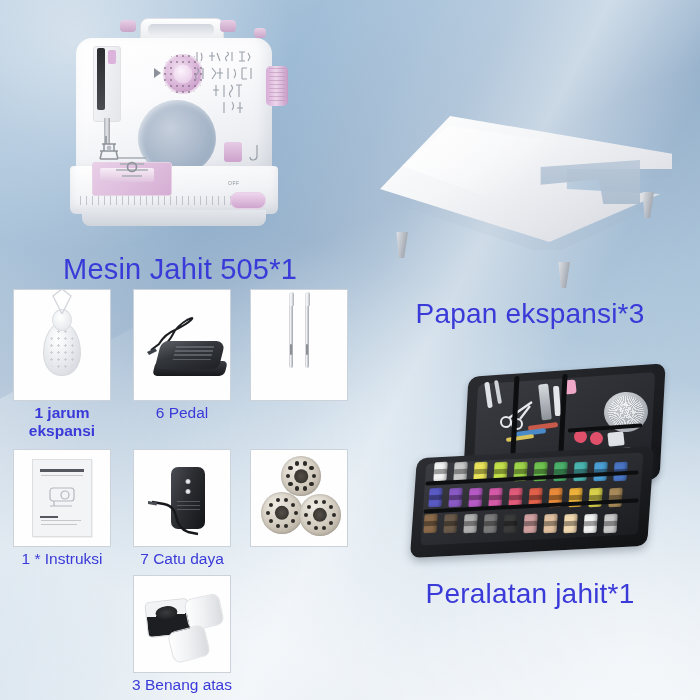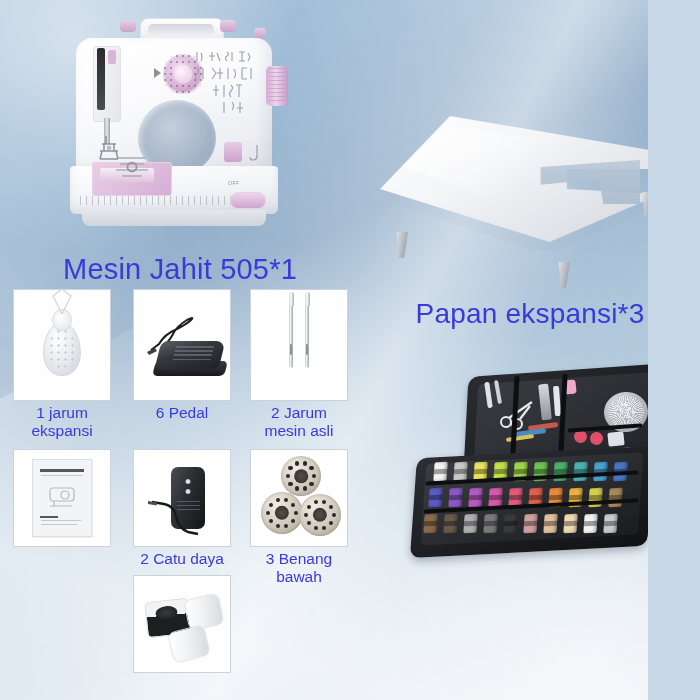--- a/index.html
+++ b/index.html
@@ -2,21 +2,21 @@
 <html><head>
 <meta charset="utf-8">
 <title>Product Accessories Montage</title>
 <style>
   html,body{margin:0;padding:0;}
   body{
     width:700px;height:700px;overflow:hidden;
     font-family:"Liberation Sans","DejaVu Sans",sans-serif;
     background:#c9d8e6;
   }
-  #stage{position:relative;width:648px;height:700px;overflow:hidden;}
+  #stage{position:relative;width:700px;height:700px;overflow:hidden;}
 
   
   .bg-base{position:absolute;inset:0;
     background:linear-gradient(155deg,#b4cade 0%,#9fbcd6 18%,#88a6c4 38%,#a8c2d8 58%,#c3d5e4 78%,#d7e2ec 100%);}
   .bg-diag1{position:absolute;inset:0;
     background:linear-gradient(118deg,rgba(255,255,255,0) 30%,rgba(255,255,255,.30) 48%,rgba(255,255,255,.55) 57%,rgba(255,255,255,.10) 70%,rgba(255,255,255,0) 85%);}
   .bg-diag2{position:absolute;inset:0;
     background:linear-gradient(200deg,rgba(255,255,255,0) 40%,rgba(255,255,255,.38) 66%,rgba(255,255,255,.62) 84%,rgba(255,255,255,.45) 100%);}
   .bg-corner-lt{position:absolute;left:-40px;top:-60px;width:330px;height:330px;
     background:radial-gradient(circle at 35% 30%,rgba(255,255,255,.50),rgba(255,255,255,0) 68%);}
@@ -356,35 +356,36 @@
         <div class="sp" style="background: linear-gradient(rgb(240, 216, 176), rgb(240, 216, 176)); left: 156px; top: 148px; transform: skewX(-7deg) rotate(-3deg); box-shadow: rgba(0, 0, 0, 0.28) -2px 0px 3px inset;"></div>
         <div class="sp" style="background: linear-gradient(rgb(242, 242, 242), rgb(242, 242, 242)); left: 176px; top: 148px; transform: skewX(-7deg) rotate(-3deg); box-shadow: rgba(0, 0, 0, 0.28) -2px 0px 3px inset;"></div>
         <div class="sp" style="background: linear-gradient(rgb(201, 201, 201), rgb(201, 201, 201)); left: 196px; top: 148px; transform: skewX(-7deg) rotate(-3deg); box-shadow: rgba(0, 0, 0, 0.28) -2px 0px 3px inset;"></div>
       </div>
     <div class="kit-strap" style="left:18px;top:110px;width:212px;height:4px;transform:skewX(-7deg) rotate(-3deg);"></div>
     <div class="kit-strap" style="left:16px;top:138px;width:214px;height:4px;transform:skewX(-7deg) rotate(-3deg);"></div>
   </div>
 
   <div class="cap" id="cap-machine" style="top:253px;">Mesin Jahit 505*1</div>
   <div class="cap" id="cap-board">Papan ekspansi*3</div>
+  <div class="cap" id="cap-kit">Peralatan jahit*1</div>
 
   <div class="card" style="left:13px;top:289px;width:98px;height:112px;">
     <div class="card-art">
       <div class="ctr" style="margin-top:4px;">
         <div class="thr-body">
           <div class="thr-dots"></div>
           <div class="thr-neck"></div>
           <svg class="thr-hook" width="26" height="26" viewBox="0 0 26 26">
             <path d="M13 26 L4 8 L13 1 L22 8 Z" fill="none" stroke="#d4d7dc" stroke-width="1.4"></path>
           </svg>
         </div>
       </div>
     </div>
   </div>
-  <div class="thumb-label" style="left:8px;top:404px;width:108px;">
+  <div class="thumb-label" style="left:8px;top:404px;width:108px;font-weight:bold;">
     <div>1 jarum</div>
     <div>ekspansi</div>
   </div>
 
   <div class="card" style="left:133px;top:289px;width:98px;height:112px;">
     <div class="card-art">
       <div class="ctr">
         <svg width="78" height="62" viewBox="0 0 78 62" style="position:absolute;left:-39px;top:-31px;">
           <path d="M8 36 L16 30 Q22 20 32 16 Q44 10 48 6 Q52 2 44 6 Q34 12 30 20 Q26 28 20 32" stroke="#1d1e21" stroke-width="2" fill="none"></path>
           <path d="M4 38 l8 -4 l2 3 l-8 4 z" fill="#3c4047"></path>
@@ -403,24 +404,20 @@
 
   <div class="card" style="left:250px;top:289px;width:98px;height:112px;">
     <div class="card-art">
       <div class="needle" style="left:38px;">
           <div class="needle-eye"></div>
         </div>
       <div class="needle" style="left:54px;">
           <div class="needle-eye"></div>
         </div>
     </div>
-  </div>
-  <div class="thumb-label" style="left:246px;top:404px;width:106px;">
-    <div>2 Jarum</div>
-    <div>mesin asli</div>
   </div>
 
   <div class="card" style="left:13px;top:449px;width:98px;height:98px;">
     <div class="card-art">
       <div class="ctr">
         <div class="book">
           <div class="book-bar" style="top:9px;width:44px;"></div>
           <div class="book-line" style="top:15px;width:42px;"></div>
           <svg class="book-mini" viewBox="0 0 30 26">
             <rect x="3" y="4" width="24" height="13" rx="3" fill="none" stroke="#b4b8bf" stroke-width="1.2"></rect>
@@ -428,41 +425,42 @@
             <path d="M7 17 v5 M3 22 h22" stroke="#b4b8bf" stroke-width="1.2"></path>
           </svg>
           <div class="book-bar" style="top:56px;width:18px;height:2px;"></div>
           <div class="book-line" style="top:60px;width:40px;"></div>
           <div class="book-line" style="top:64px;width:36px;"></div>
         </div>
       </div>
     </div>
   </div>
   <div class="thumb-label" style="left:2px;top:550px;width:120px;">
+    <div>1 * Instruksi</div>
   </div>
 
   <div class="card" style="left:133px;top:449px;width:98px;height:98px;">
     <div class="card-art">
       <div class="ctr" style="margin-left:6px;">
         <div class="adapter">
           <div class="ad-dot" style="top:12px;"></div>
           <div class="ad-dot" style="top:22px;"></div>
           <div class="ad-txt" style="top:34px;"></div>
           <div class="ad-txt" style="top:38px;"></div>
           <div class="ad-txt" style="top:42px;"></div>
         </div>
       </div>
       <svg style="position:absolute;left:14px;top:30px;" width="52" height="58" viewBox="0 0 52 58">
         <path d="M4 22 L16 24 Q26 26 28 36 Q30 48 40 52 L50 54" stroke="#17181b" stroke-width="2.4" fill="none"></path>
         <path d="M0 21 l9 1.5 l-0.4 3 l-9 -1.5 z" fill="#4a4e55"></path>
       </svg>
     </div>
   </div>
   <div class="thumb-label" style="left:128px;top:550px;width:108px;">
-    <div>2 Catu daya</div>
+    <div>7 Catu daya</div>
   </div>
 
   <div class="card" style="left:250px;top:449px;width:98px;height:98px;">
     <div class="card-art">
       <div id="bobbin-group">
           <div class="bob" style="left: 30px; top: 6px; width: 40px; height: 40px;">
             <div class="bob-hole" style="width: 13.6px; height: 13.6px;"></div>
             <div class="bob-pin" style="left: 31px; top: 17.8px;"></div>
             <div class="bob-pin" style="left: 28.479px; top: 25.5588px;"></div>
             <div class="bob-pin" style="left: 21.879px; top: 30.3539px;"></div>
@@ -496,28 +494,27 @@
             <div class="bob-pin" style="left: 7.58702px; top: 26.9467px;"></div>
             <div class="bob-pin" style="left: 4.94px; top: 18.8px;"></div>
             <div class="bob-pin" style="left: 7.58702px; top: 10.6533px;"></div>
             <div class="bob-pin" style="left: 14.517px; top: 5.61836px;"></div>
             <div class="bob-pin" style="left: 23.083px; top: 5.61836px;"></div>
             <div class="bob-pin" style="left: 30.013px; top: 10.6533px;"></div>
           </div>
         </div>
     </div>
   </div>
-  <div class="thumb-label" style="left:246px;top:550px;width:106px;">
-    <div>3 Benang</div>
-    <div>bawah</div>
-  </div>
 
   <div class="card" style="left:133px;top:575px;width:98px;height:98px;">
     <div class="card-art">
       <div class="spool-b" style="left:12px;top:24px;transform:rotate(-6deg);">
         <div class="spool-b-hole"></div>
       </div>
       <div class="spool-w" style="left:52px;top:20px;width:34px;height:30px;transform:rotate(-12deg);"></div>
       <div class="spool-w" style="left:36px;top:52px;width:36px;height:30px;transform:rotate(-14deg);"></div>
     </div>
   </div>
+  <div class="thumb-label" style="left:122px;top:676px;width:120px;">
+    <div>3 Benang atas</div>
+  </div>
 
 </div>
 
 </body></html>

